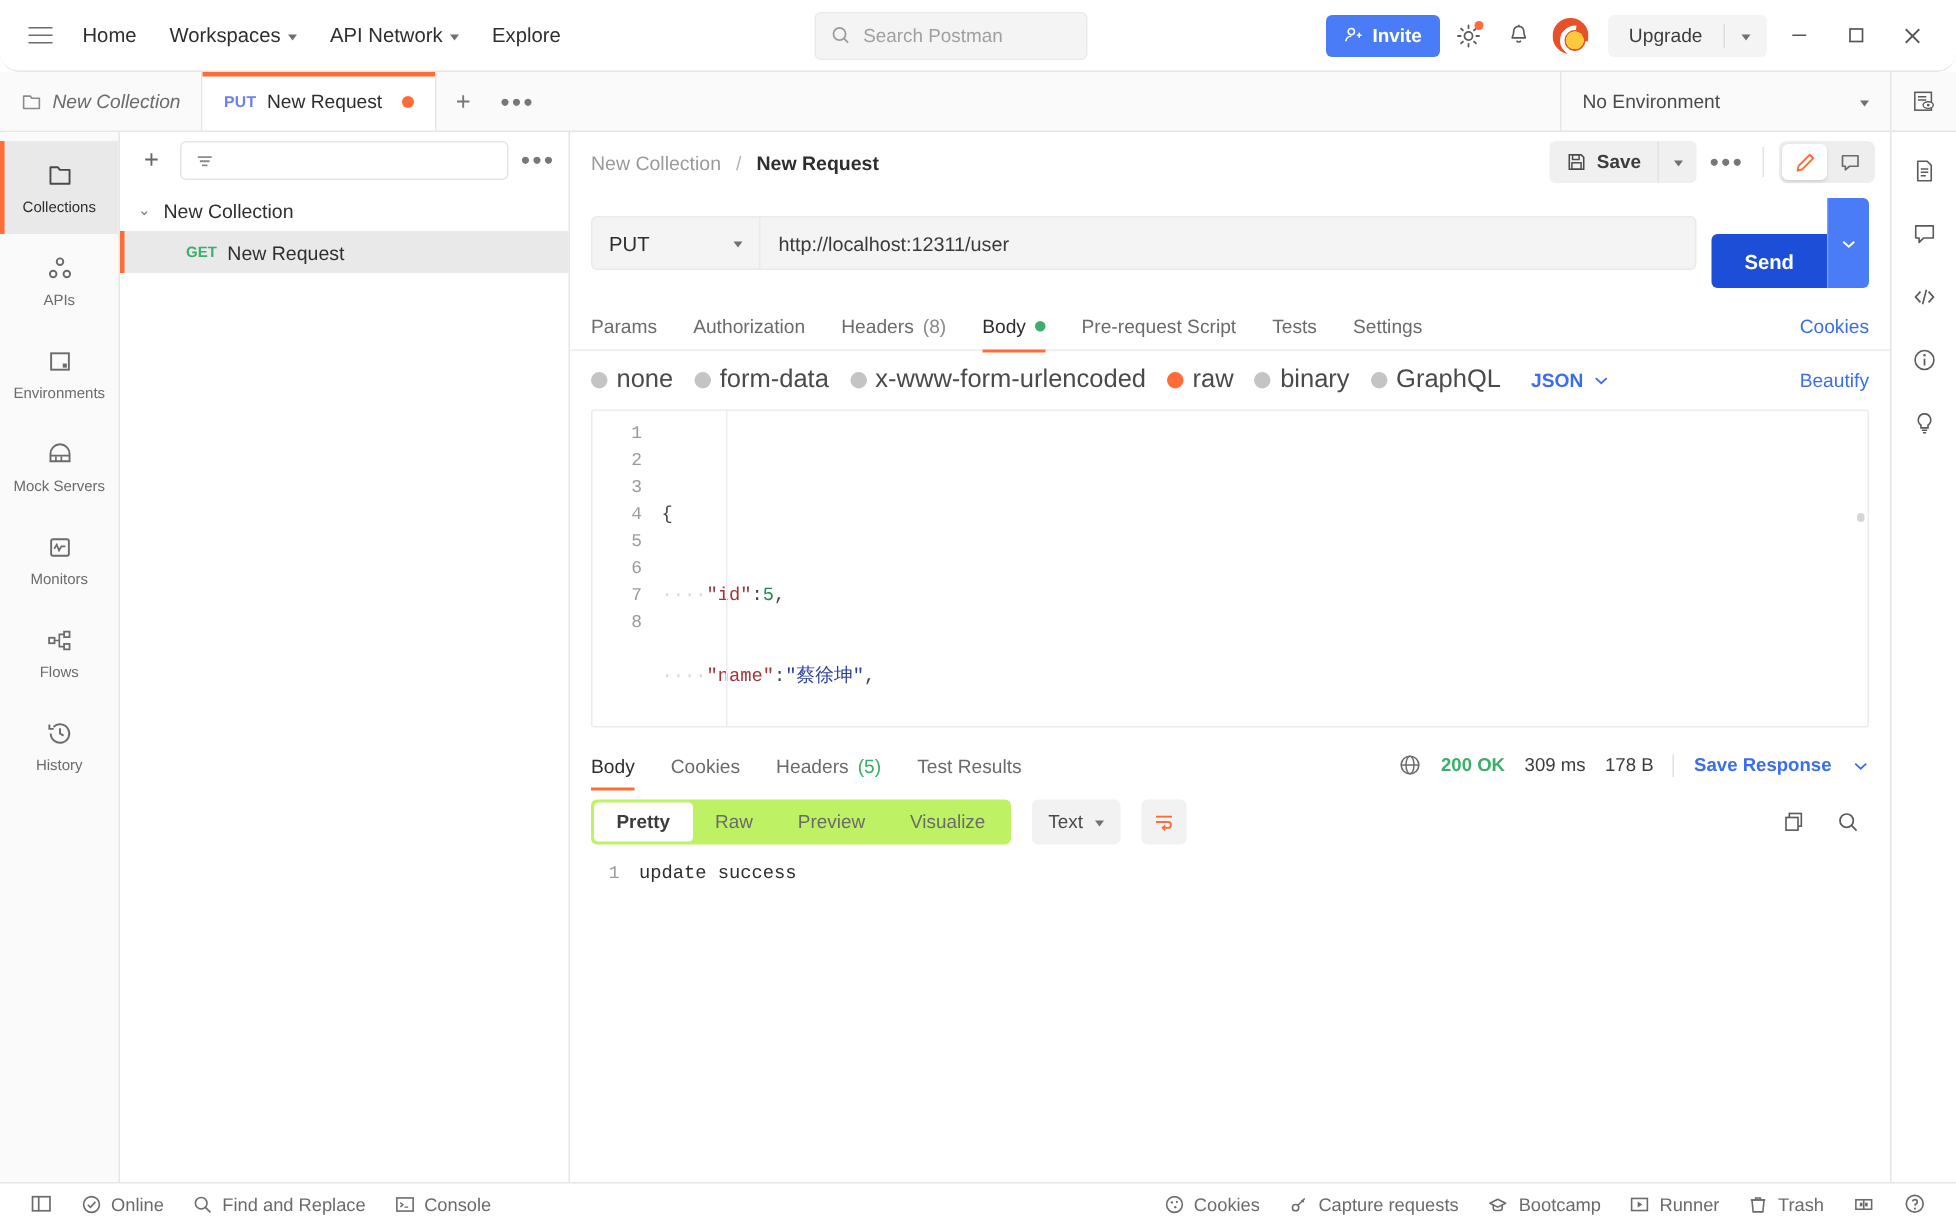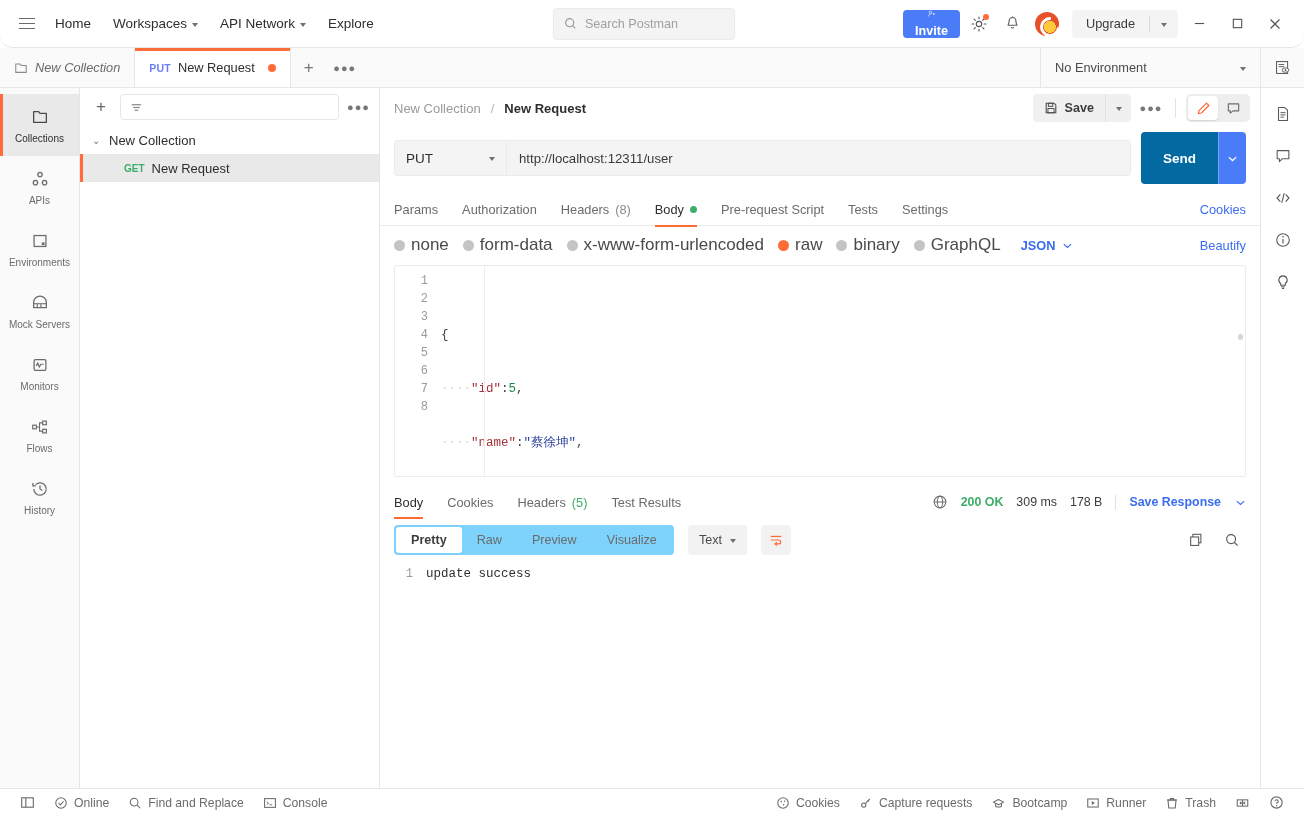--- a/index.html
+++ b/index.html
@@ -43,21 +43,21 @@
     text-align: right;
   }
   .searchbox { width: 182px; }
   .search-outer { flex:1; display:flex; justify-content:center; }
   .search-outer .searchbox { width: 182px; }
   .search-ph { color:#a0a0a0; font-size:12.6px; }
   .topright { display:flex; align-items:center; gap:4px; }
   .invite-btn {
     background:#4a7cf7; color:#fff; border:none; border-radius:4px;
     height:28px; padding: 0 12px; display:flex; align-items:center; gap:6px;
-    font-size:12.6px; font-weight:600; cursor:pointer; font-family:inherit;flex-direction:column;
+    font-size:12.6px; font-weight:600; cursor:pointer; font-family:inherit;
   }
   .icon-btn { width:30px; height:30px; display:flex; align-items:center; justify-content:center; border-radius:4px; cursor:pointer; position:relative; }
   .notif-dot { position:absolute; top:5px; right:5px; width:6px; height:6px; border-radius:50%; background:#ff6c37; }
   .avatar {
     width:24px; height:24px; border-radius:50%;
     background: radial-gradient(circle at 62% 62%, #ffc93c 0 28%, transparent 29%), #e8502a;
     position:relative;
   }
   .avatar::after {
     content:""; position:absolute; left:5px; top:5px; width:14px; height:14px;
@@ -143,21 +143,21 @@
     width:112px; flex:0 0 112px; height:36px; background:#f4f4f4; border:1px solid #eaeaea; border-right:none;
     border-radius:4px 0 0 4px; display:flex; align-items:center; justify-content:space-between; padding: 0 11px; cursor:pointer;
     font-size:13.5px; color:#2e2e2e;
   }
   .url-input {
     flex:1; height:36px; background:#f4f4f4; border:1px solid #eaeaea; border-radius:0 4px 4px 0;
     display:flex; align-items:center; padding:0 12px; font-size:13.2px; color:#3a3a3a; cursor:text; min-width:0;
     margin-left:-10px;
   }
   .send-group { display:flex; align-items:stretch; }
-  .send-btn { background:#0369a1; color:#fff; border:none; border-radius:4px 0 0 4px; height:52px; padding:0 22px; font-size:13.5px; font-weight:700; cursor:pointer; font-family:inherit; }
+  .send-btn { background:#1d4ed8; color:#fff; border:none; border-radius:4px 0 0 4px; height:36px; padding:0 22px; font-size:13.5px; font-weight:700; cursor:pointer; font-family:inherit;margin-top:24px; }
   .send-caret { background:#4a7cf7; border-radius:0 4px 4px 0; width:28px; display:flex; align-items:center; justify-content:center; cursor:pointer; border-left:1px solid #7a9ff9; }
 
   
   .reqtabs { display:flex; align-items:center; padding: 0 14px; border-bottom:1px solid #ececec; position:relative; height:32px; }
   .rt { padding: 0 12px; height:32px; display:flex; align-items:center; gap:6px; font-size:12.8px; color:#6b6b6b; cursor:pointer; position:relative; }
   .rt:first-child { padding-left:0; }
   .rt.active { color:#2e2e2e; font-weight:400; }
   .rt.active::after { content:""; position:absolute; left:12px; right:12px; bottom:-1px; height:2px; background:#ff6c37; }
   .rt:first-child.active::after { left:0; }
   .rt .cnt { color:#8a8a8a; }
@@ -187,21 +187,21 @@
 
   
   .resp-tabs { display:flex; align-items:center; padding: 0 14px; height:34px; margin-top:8px; position:relative; }
   .resp-meta { margin-left:auto; display:flex; align-items:center; gap:13px; font-size:12.4px; }
   .meta-ok { color:#3bae6a; font-weight:600; }
   .meta-g { color:#3c3c3c; }
   .meta-div { width:1px; height:15px; background:#e0e0e0; }
   .save-resp { color:#3a6df0; font-weight:600; cursor:pointer; display:flex; align-items:center; gap:14px; }
 
   .resp-toolbar { display:flex; align-items:center; gap:8px; padding: 6px 14px 6px 14px; }
-  .seg { display:flex; align-items:center; background:#7dd3fc; border-radius:4px; padding:2px; }
+  .seg { display:flex; align-items:center; background:#bef264; border-radius:4px; padding:2px; }
   .seg-btn { padding: 0 15px; height:26px; display:flex; align-items:center; border-radius:3px; font-size:12.6px; color:#6b6b6b; cursor:pointer; }
   .seg-btn.on { background:#ffffff; color:#3c3c3c; font-weight:600; }
   .fmt-sel { display:flex; align-items:center; gap:8px; background:#f2f2f2; border-radius:4px; height:30px; padding: 0 11px; font-size:12.6px; color:#4a4a4a; cursor:pointer; margin-left:6px; }
   .wrap-btn { width:30px; height:30px; display:flex; align-items:center; justify-content:center; background:#f2f2f2; border-radius:4px; cursor:pointer; margin-left:6px; }
   .resp-right { margin-left:auto; display:flex; align-items:center; gap:8px; }
   .ricon { width:28px; height:28px; display:flex; align-items:center; justify-content:center; border-radius:4px; cursor:pointer; color:#5a5a5a; }
 
   .resp-body { flex:1; display:flex; padding-left:0; position:relative; min-height:0; }
   .resp-gutter { width:42px; flex:0 0 42px; text-align:right; padding-right:9px; padding-top:4px; color:#9b9b9b; font-family:"Liberation Mono", monospace; font-size:12px; line-height:18px; }
   .resp-code { flex:1; padding-top:4px; padding-left:4px; font-family:"Liberation Mono", monospace; font-size:12.5px; line-height:18px; color:#2e2e2e; white-space:pre; }

